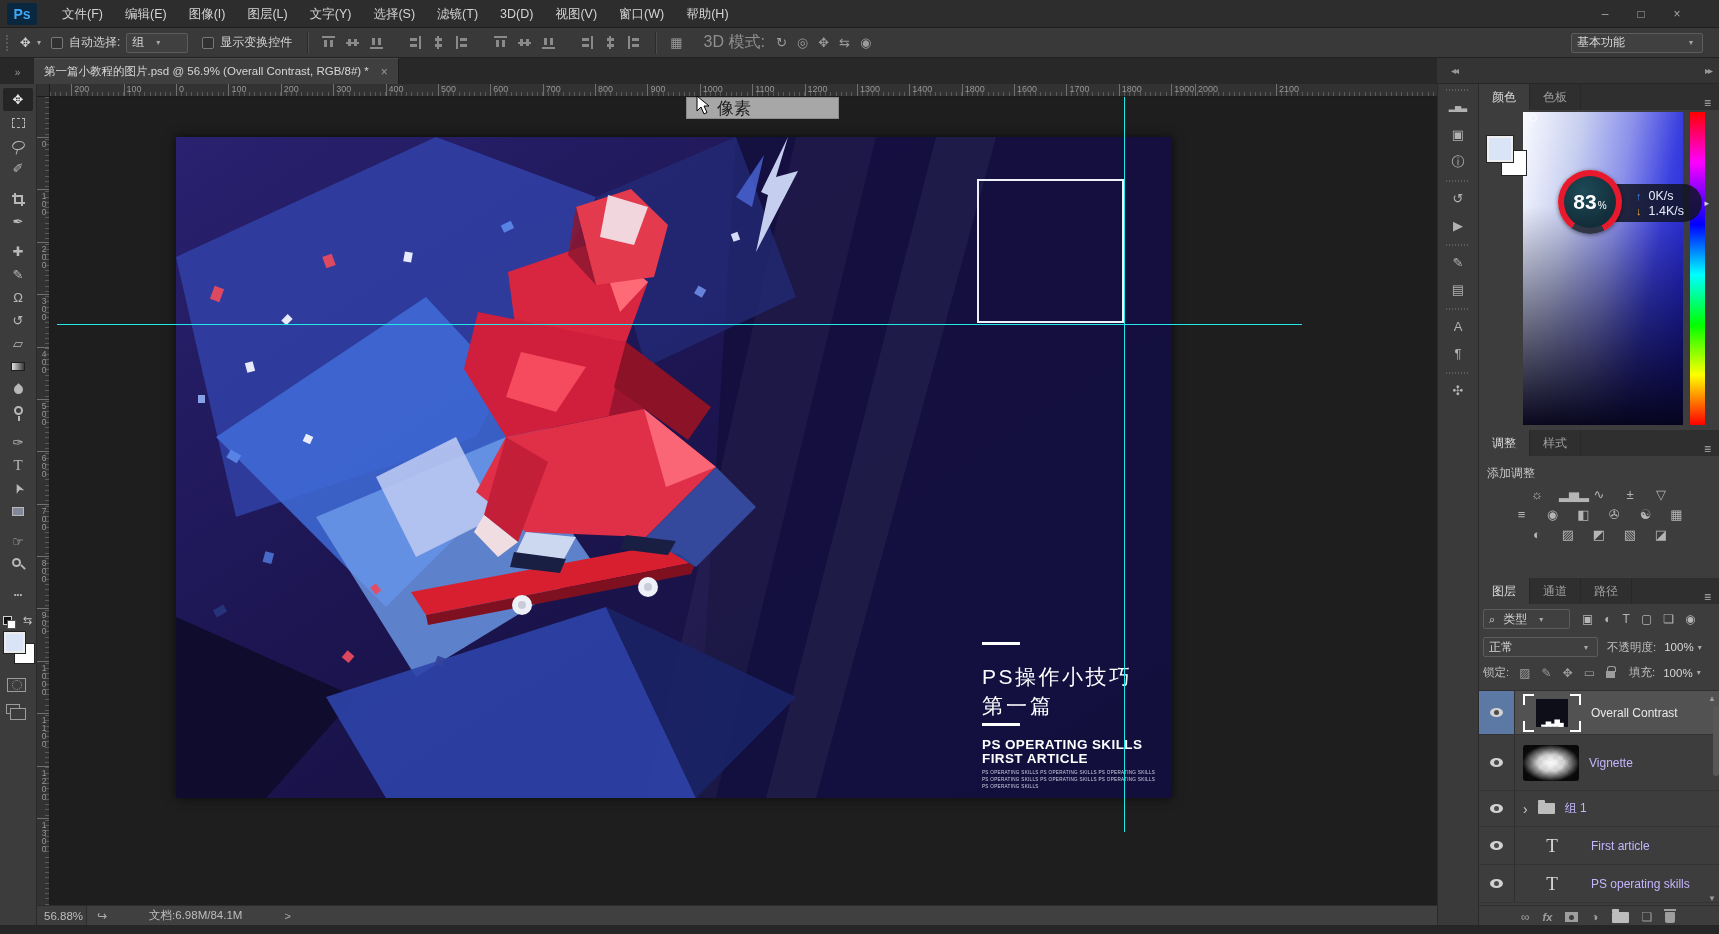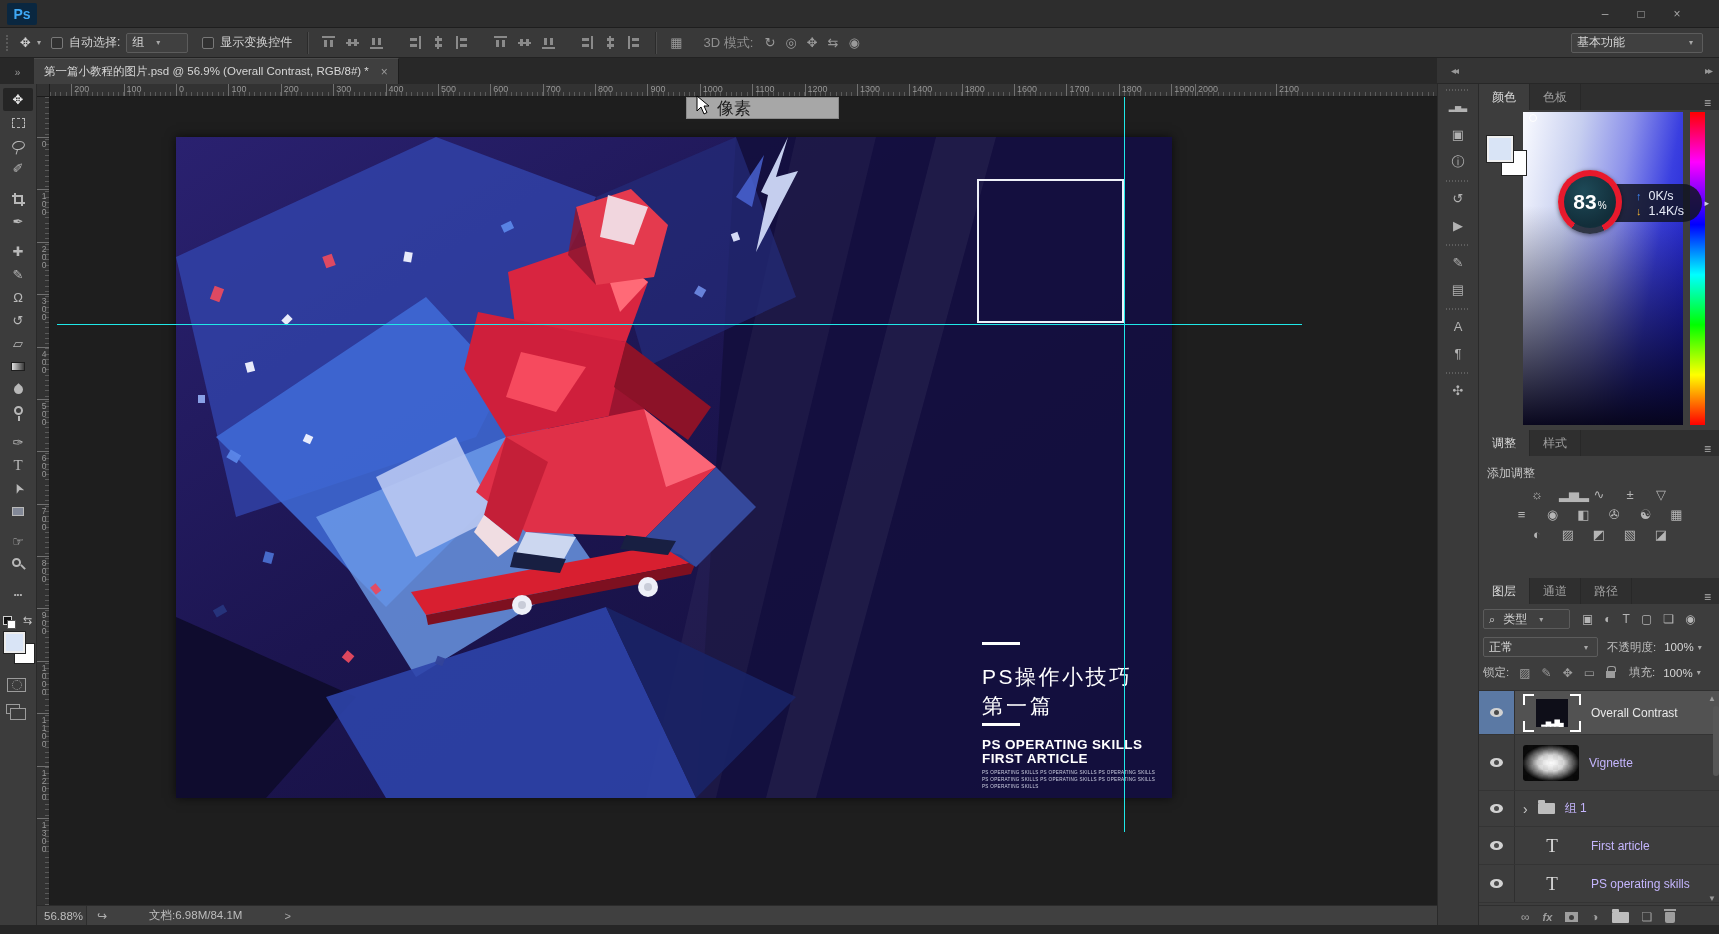--- a/index.html
+++ b/index.html
@@ -21,21 +21,21 @@
 .select{height:20px;background:#404040;border:1px solid #5c5c5c;border-radius:2px;display:flex;align-items:center;padding:0 5px;gap:8px;font-size:12px;color:#d6d6d6}
 #align-icons{display:flex;align-items:center;gap:9px;margin:0 4px}
 .al{position:relative;width:15px;height:13px;display:inline-block}
 .al::before{content:"";position:absolute;left:1px;right:1px;height:2px;background:#8a8a8a}
 .al::after{content:"";position:absolute;left:3px;width:9px;height:7px;background:linear-gradient(90deg,#8a8a8a 0 3px,transparent 3px 6px,#8a8a8a 6px 9px)}
 .al-t::before{top:0}.al-t::after{top:4px}
 .al-m::before{top:6px}.al-m::after{top:3px}
 .al-b::before{bottom:0}.al-b::after{bottom:4px}
 .al.v{transform:rotate(90deg)}
 .ob-ico{color:#9a9a9a;font-size:13px;margin:0 5px}
-.dimlabel{color:#8f8f8f;font-size:13px;margin:12px 6px;white-space:nowrap}
+.dimlabel{color:#8f8f8f;font-size:16px;margin:12px 6px;white-space:nowrap}
 #workspace{margin-left:auto;margin-right:16px;width:132px;justify-content:space-between}
 
 #tabbar{position:absolute;left:0;top:58px;width:1437px;height:26px;background:#282828;display:flex;align-items:flex-end}
 .expander{width:34px;color:#9a9a9a;text-align:center;font-size:10px;line-height:22px;letter-spacing:-1px}
 .doctab{height:26px;background:#3f3f3f;border-right:1px solid #1d1d1d;border-top:1px solid #4b4b4b;display:flex;align-items:center;padding:0 10px;gap:12px;font-size:11.5px;color:#d6d6d6;white-space:nowrap}
 .tabclose{color:#9a9a9a;font-size:12px}
 #rightheader{position:absolute;left:1437px;top:58px;width:282px;height:26px;background:#343434;border-bottom:1px solid #272727;display:flex;align-items:center;color:#989898;font-size:10px}
 #rightheader .lft{margin-left:14px;letter-spacing:-2px}
 #rightheader .rgt{margin-left:auto;margin-right:8px;letter-spacing:-2px}
 
@@ -174,20 +174,33 @@
 
 #bottomstrip{position:absolute;left:0;top:925px;width:1719px;height:9px;background:#262626}
 </style>
 </head>
 <body>
 
 <div id="app">
 
   <div id="menubar">
     <div class="pslogo">Ps</div>
+    <div id="menu-items" style="display:flex">
+        <div class="menu-item">文件(F)</div>
+        <div class="menu-item">编辑(E)</div>
+        <div class="menu-item">图像(I)</div>
+        <div class="menu-item">图层(L)</div>
+        <div class="menu-item">文字(Y)</div>
+        <div class="menu-item">选择(S)</div>
+        <div class="menu-item">滤镜(T)</div>
+        <div class="menu-item">3D(D)</div>
+        <div class="menu-item">视图(V)</div>
+        <div class="menu-item">窗口(W)</div>
+        <div class="menu-item">帮助(H)</div>
+      </div>
     <div id="win-controls">
         <div class="winbtn">–</div>
         <div class="winbtn">□</div>
         <div class="winbtn">×</div>
       </div>
   </div>
 
   <div id="optionsbar">
     <span class="grip"></span>
     <span class="ob-tool">✥</span>

